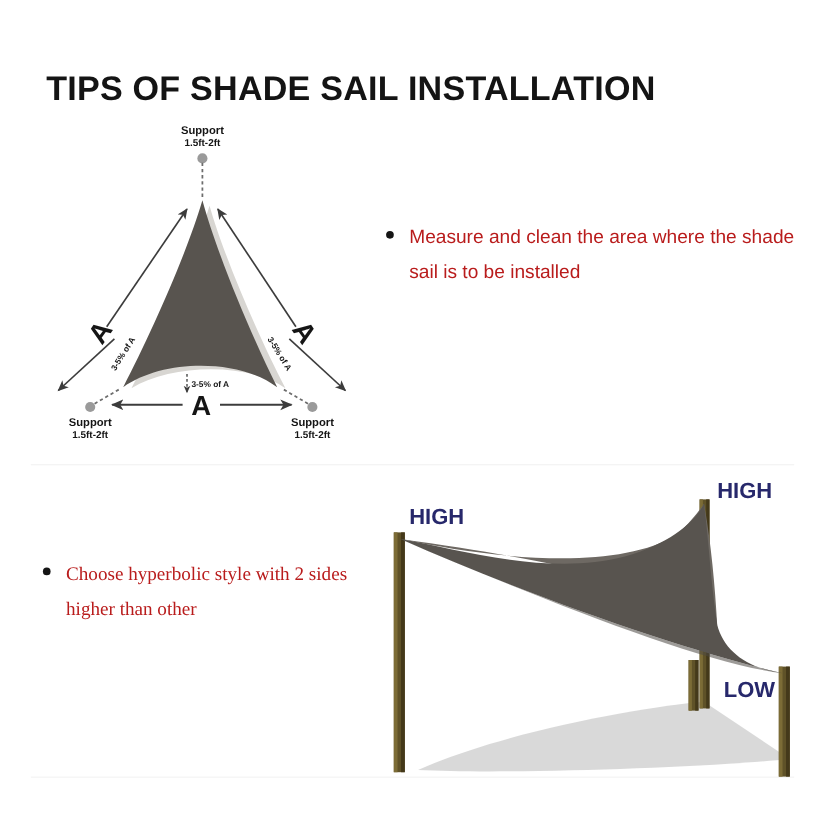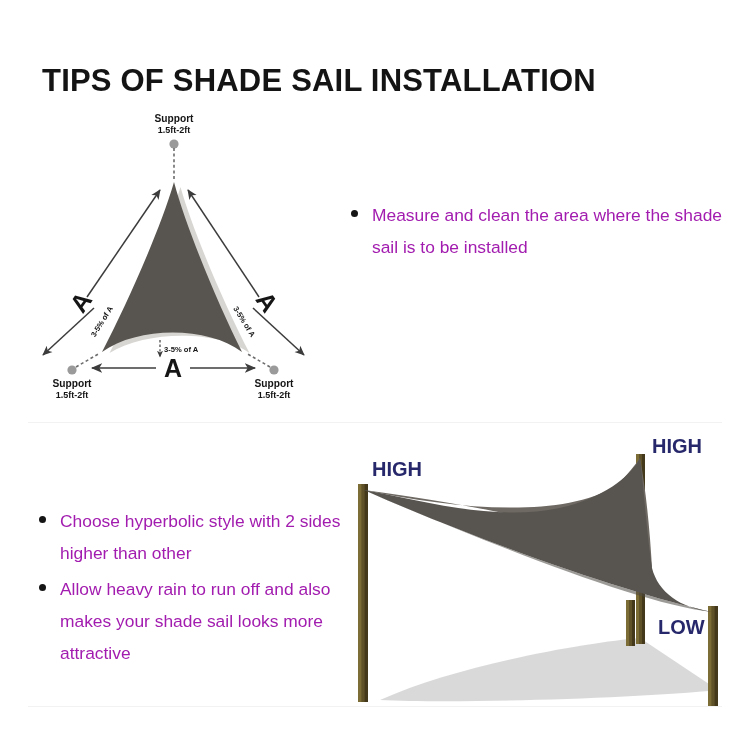--- a/index.html
+++ b/index.html
@@ -52,21 +52,21 @@
   .bullet-list {
     position: absolute;
     list-style: none;
     margin: 0;
     padding: 0;
   }
   .bullet-list li {
     position: relative;
     padding-left: 22px;
     margin-bottom: 4px;
-    color: #a21caf;
+    color: #b91c1c;
   }
   .bullet-list li .bullet-dot {
     position: absolute;
     left: 1px;
     top: 0.62em;
     width: 7px;
     height: 7px;
     border-radius: 50%;
     background: #151515;
   }
@@ -77,26 +77,27 @@
     width: 382px;
     font-size: 17.4px;
     line-height: 32px;
   }
   #style-list {
     top: 505px;
     left: 38px;
     width: 310px;
     font-size: 17.4px;
     line-height: 32px;
+    font-family: Liberation Serif, serif;
   }
 
   
   #triangle-diagram {
     position: absolute;
-    left: 8px;
+    left: 18px;
     top: 112px;
     width: 330px;
     height: 300px;
   }
   #hyperbolic-diagram {
     position: absolute;
     left: 340px;
     top: 428px;
     width: 406px;
     height: 290px;
@@ -201,24 +202,20 @@
       <span class="bullet-dot"></span>
       <span>Measure and clean the area where the shade sail is to be installed</span>
     </li>
   </ul>
 
   <ul id="style-list" class="bullet-list">
     <li>
       <span class="bullet-dot"></span>
       <span>Choose hyperbolic style with 2 sides higher than other</span>
     </li>
-    <li>
-      <span class="bullet-dot"></span>
-      <span>Allow heavy rain to run off and also makes your shade sail looks more attractive</span>
-    </li>
   </ul>
 
   <div id="hyperbolic-diagram">
     <svg width="406" height="290" viewBox="0 0 406 290" xmlns="http://www.w3.org/2000/svg">
 
       <path d="M 40 272 C 120 236, 250 214, 300 210 L 378 262 C 300 270, 120 276, 40 272 Z" fill="#d2d2d2" opacity="0.85"></path>
 
       <g>
         <rect x="296" y="26" width="9" height="190" fill="#5f5228"></rect>
         <rect x="296" y="26" width="3" height="190" fill="#7c6c36"></rect>

